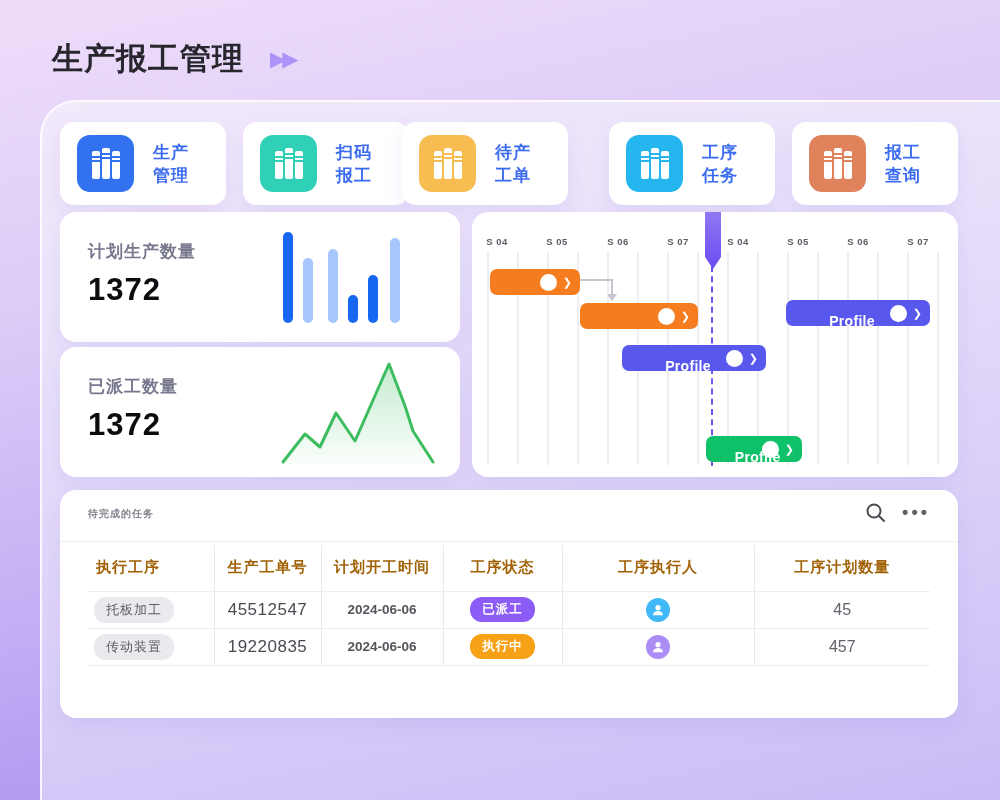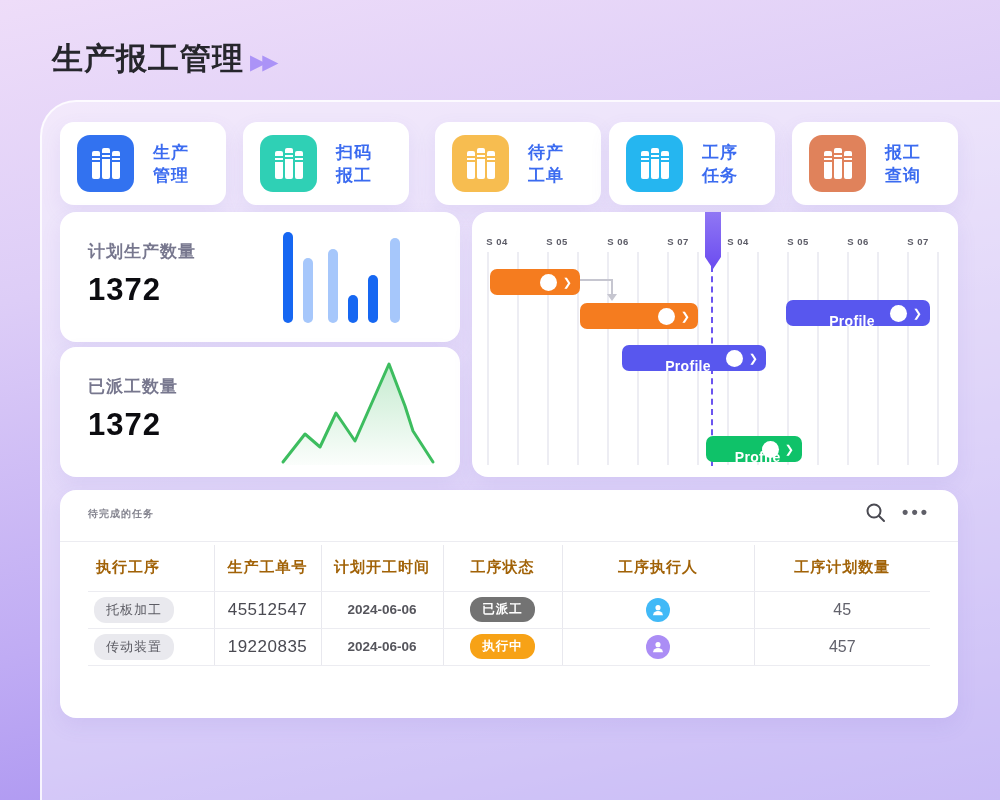--- a/index.html
+++ b/index.html
@@ -11,21 +11,21 @@
   }
   .panel {
     position:absolute; left:40px; top:100px; width:960px; height:700px;
     background:rgba(255,255,255,0.45);
     border-top:2px solid rgba(255,255,255,0.8);
     border-left:2px solid rgba(255,255,255,0.8);
     border-top-left-radius:36px;
   }
   .page-title {
     position:absolute; left:52px; top:38px; font-size:31px; font-weight:800;
-    color:#26262c; letter-spacing:1px; display:flex; align-items:center; gap:6px;
+    color:#26262c; letter-spacing:1px; display:flex; gap:26px;
   }
   .title-arrows span { color:#ab93f7; font-size:21px; letter-spacing:-4px; }
   .card {
     position:absolute; background:#ffffff; border-radius:16px;
     box-shadow:0 8px 20px rgba(120,100,210,0.10);
   }
   
   .nav-card { top:122px; height:83px; width:166px; border-radius:14px; cursor:pointer;padding-left:37px; }
   .nav-icon {
     position:absolute; left:17px; top:13px; width:57px; height:57px; border-radius:13px;
@@ -133,21 +133,21 @@
             <line x1="21" y1="13" x2="29" y2="13"></line>
           </g>
         </svg>
       </div>
     <div class="nav-label">
       <div>扫码</div>
       <div>报工</div>
     </div>
   </div>
 
-  <div class="card nav-card" style="left: 435px;">
+  <div class="card nav-card" style="left: 402px;">
     <div class="nav-icon" style="background: rgb(247, 189, 80);">
         <svg width="30" height="32" viewBox="0 0 30 32">
   <g fill="#fff">
             <rect x="1" y="3" width="8" height="28" rx="2"></rect>
             <rect x="11" y="0" width="8" height="31" rx="2"></rect>
             <rect x="21" y="3" width="8" height="28" rx="2"></rect>
           </g>
   <g stroke="#f7bd50" stroke-width="2">
             <line x1="1" y1="9" x2="9" y2="9"></line>
             <line x1="1" y1="13" x2="9" y2="13"></line>
@@ -341,21 +341,21 @@
           <th>工序执行人</th>
           <th>工序计划数量</th>
         </tr>
       </thead>
     <tbody id="task-body">
 
   <tr>
     <td><span class="proc-badge">托板加工</span></td>
     <td class="order-no">45512547</td>
     <td class="date-txt">2024-06-06</td>
-    <td><span class="status-badge" style="background: #737373;">已派工</span></td>
+    <td><span class="status-badge" style="background: #8b5cf6;">已派工</span></td>
     <td><span class="avatar" style="background: rgb(65, 185, 247);">
               <svg width="14" height="14" viewBox="0 0 24 24" fill="#fff">
                 <circle cx="12" cy="8" r="4.4"></circle>
                 <path d="M3.5 21 a8.5 7.5 0 0 1 17 0 z"></path>
               </svg>
             </span></td>
     <td class="qty-txt">45</td>
   </tr>
 
   <tr>

